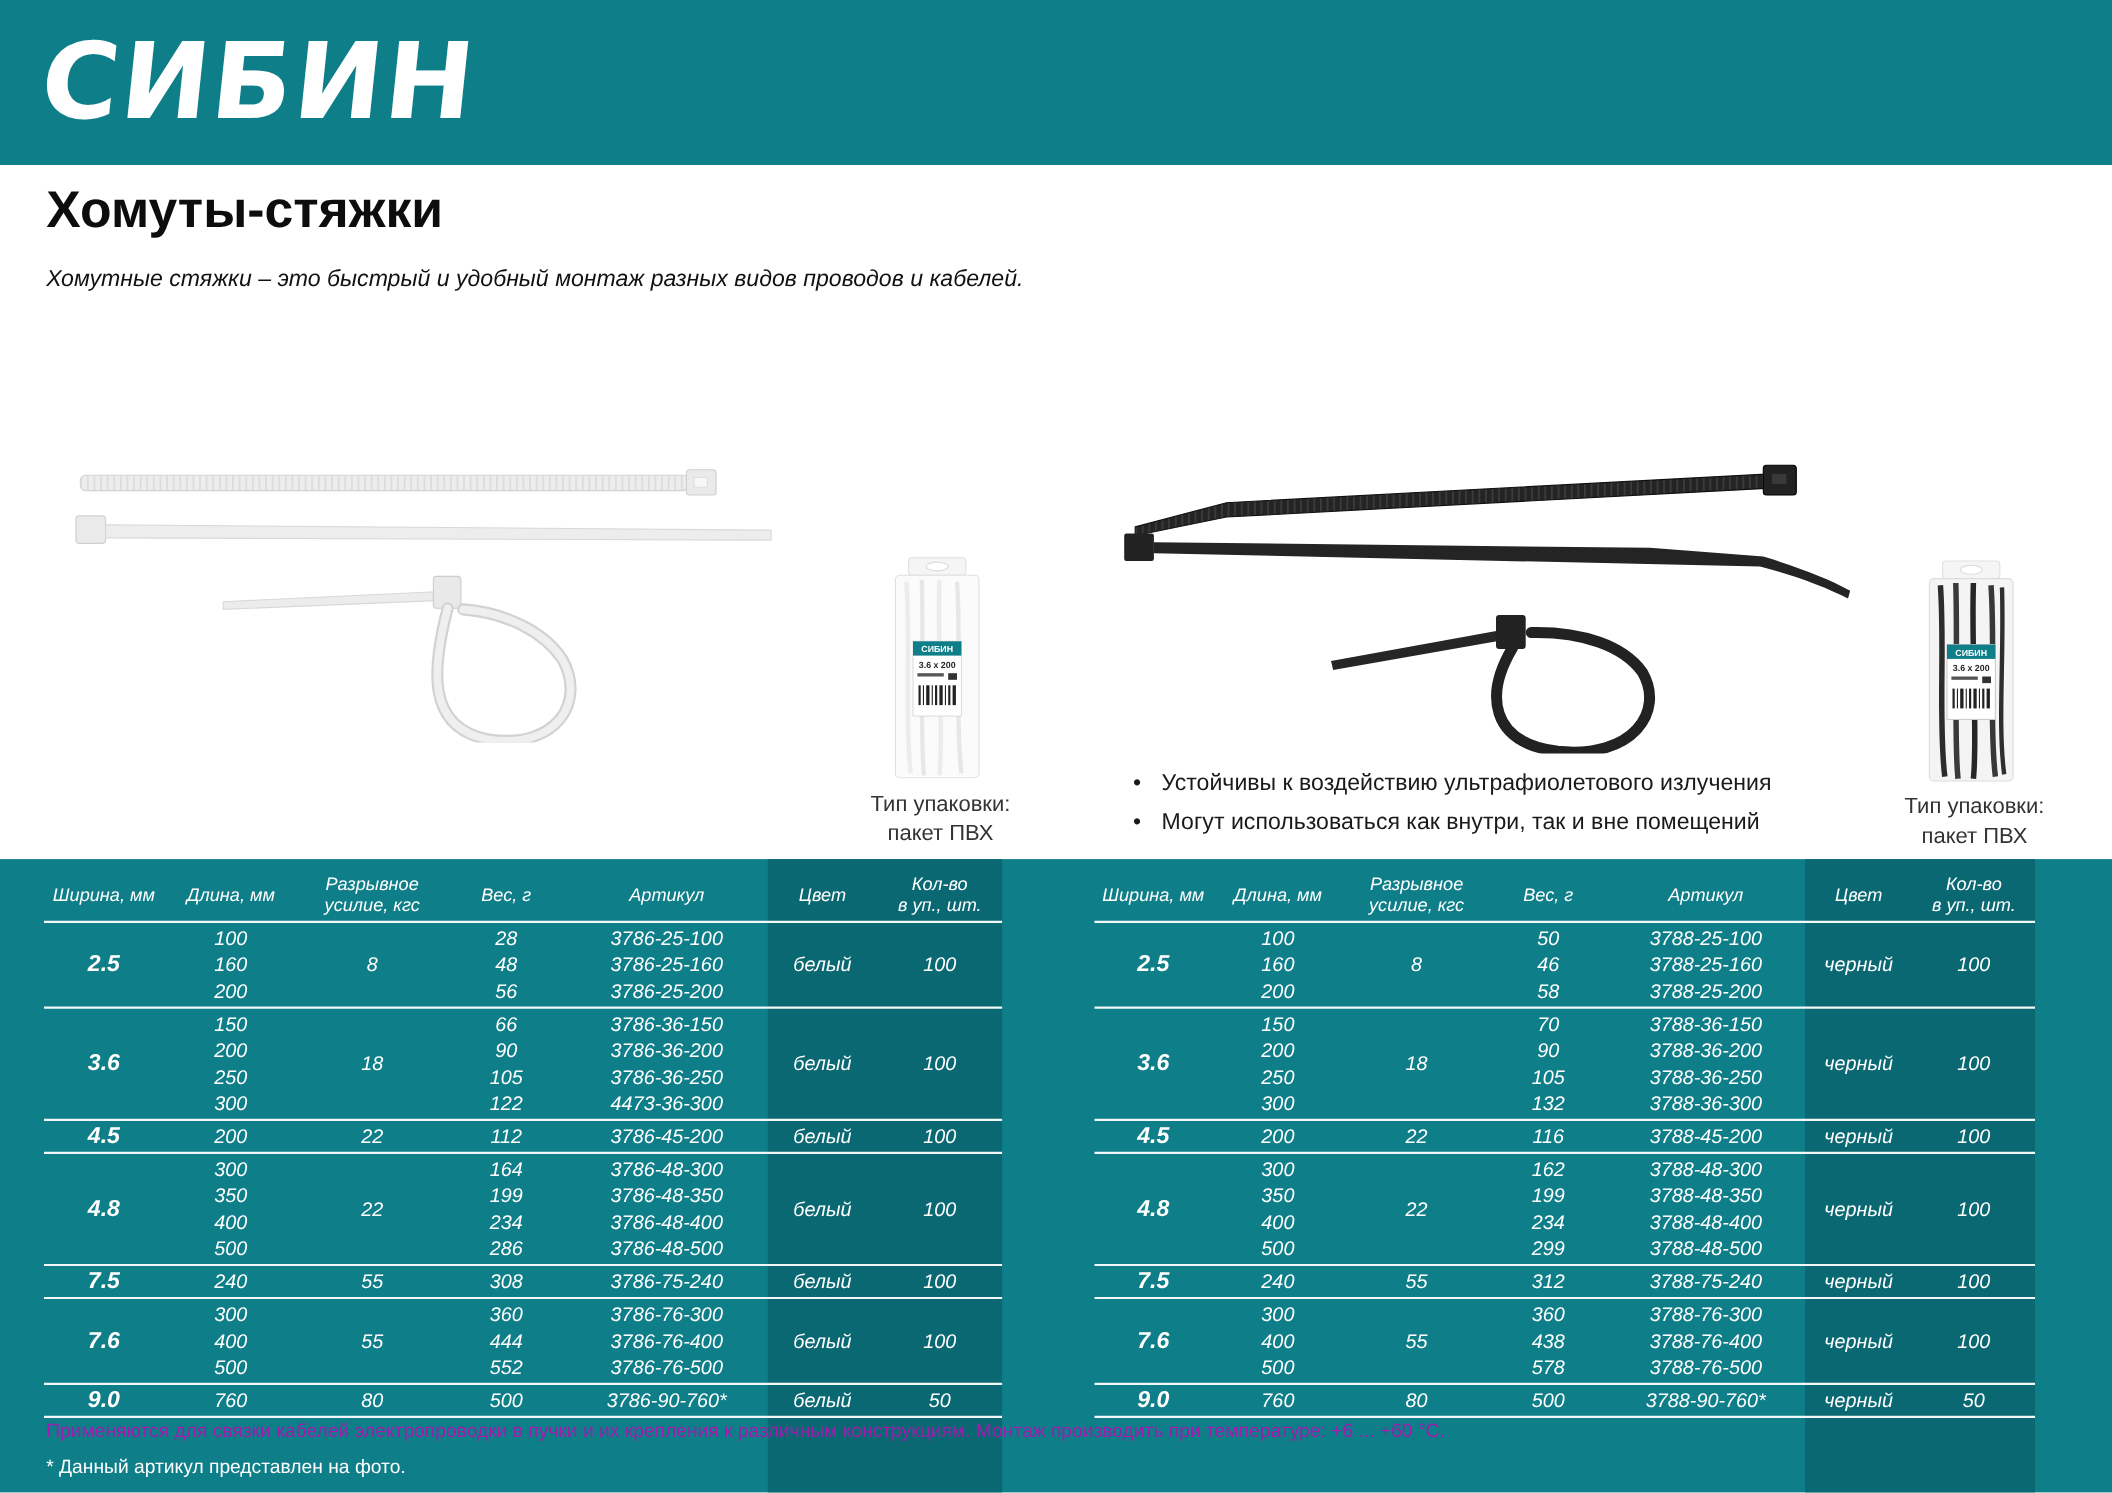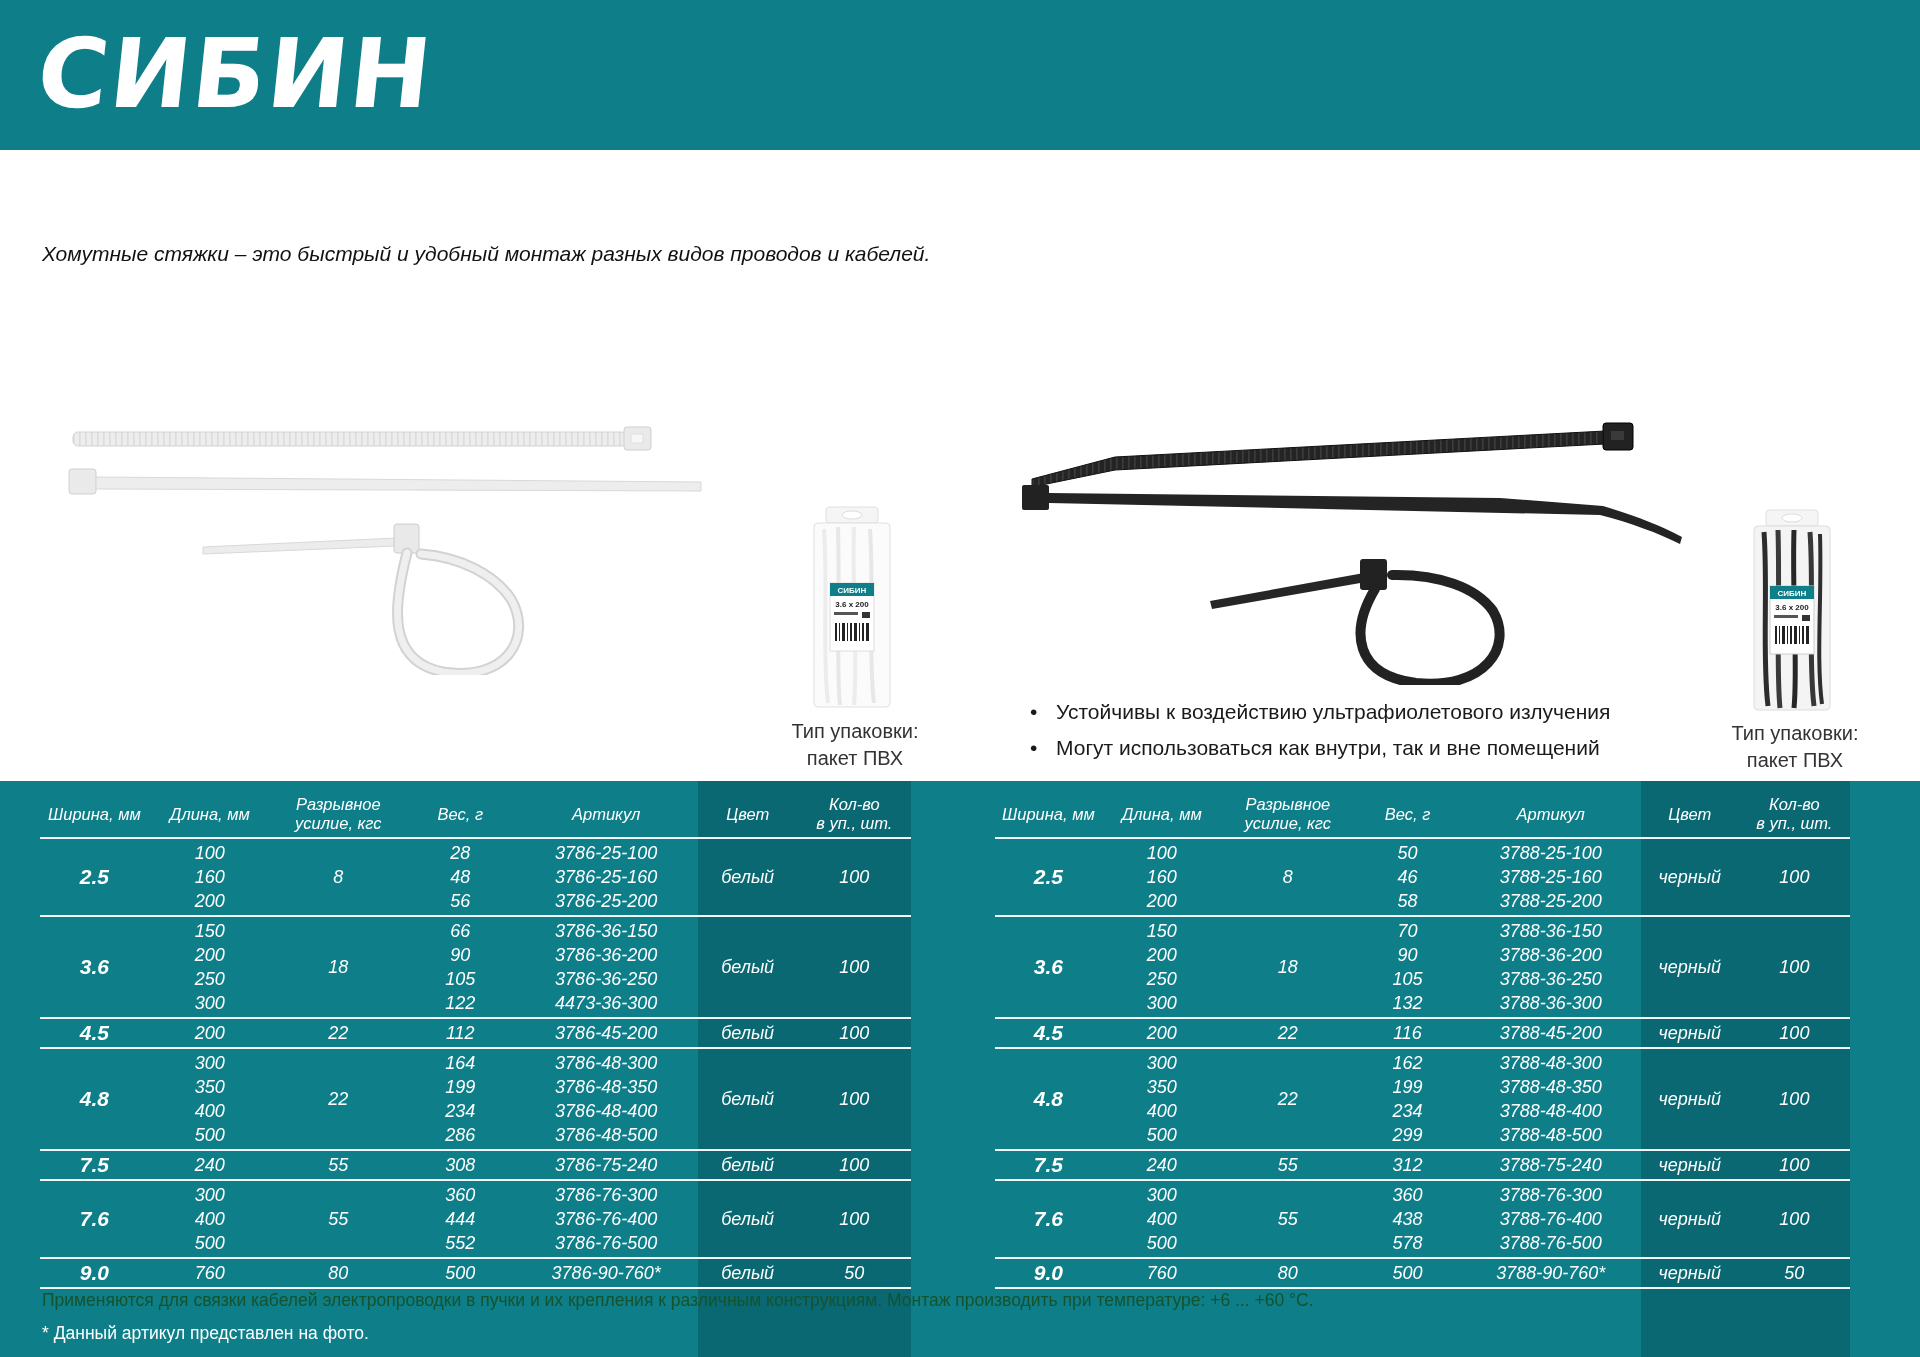--- a/index.html
+++ b/index.html
@@ -32,32 +32,33 @@
   .tbody{position:relative;z-index:1;}
   .trow{display:grid;grid-template-columns:12.5% 14% 15.5% 12.5% 21% 11.5% 13%;align-items:center;}
   .thead{height:46px;}
   .tcell{text-align:center;color:#fff;font-size:18px;}
   .hcell{font-size:16.5px;white-space:pre-line;line-height:19px;}
   .tgroup{border-top:2px solid rgba(255,255,255,0.95);padding:2px 0;}
   .lastgroup{border-bottom:2px solid rgba(255,255,255,0.95);}
   .subline{height:24px;line-height:24px;}
   .wcell .subline{font-size:21px;font-weight:bold;}
 
-  .spec-note{position:absolute;left:42px;top:1290px;color:#14532d;font-size:17.5px;z-index:2;}
+  .spec-note{position:absolute;left:42px;top:1290px;color:#a21caf;font-size:17.5px;z-index:2;}
   .spec-footnote{position:absolute;left:42px;top:1323px;color:#fff;font-size:17.5px;z-index:2;}
 </style>
 </head>
 <body>
 
 <div id="page">
 
   <div class="brand-band">
     <div class="brand-logo">СИБИН</div>
   </div>
 
+  <div class="page-title">Хомуты-стяжки</div>
   <div class="descr">
     <div>Хомутные стяжки – это быстрый и удобный монтаж разных видов проводов и кабелей.</div>
   </div>
 
   <svg class="fig" style="left:55px;top:385px" width="650" height="290" viewBox="0 0 650 290">
     <defs>
       <pattern id="ridgesW" width="6" height="20" patternUnits="userSpaceOnUse">
         <rect width="6" height="20" fill="#ededed"></rect>
           <rect width="1.6" height="20" fill="#dcdcdc"></rect>
       </pattern>

